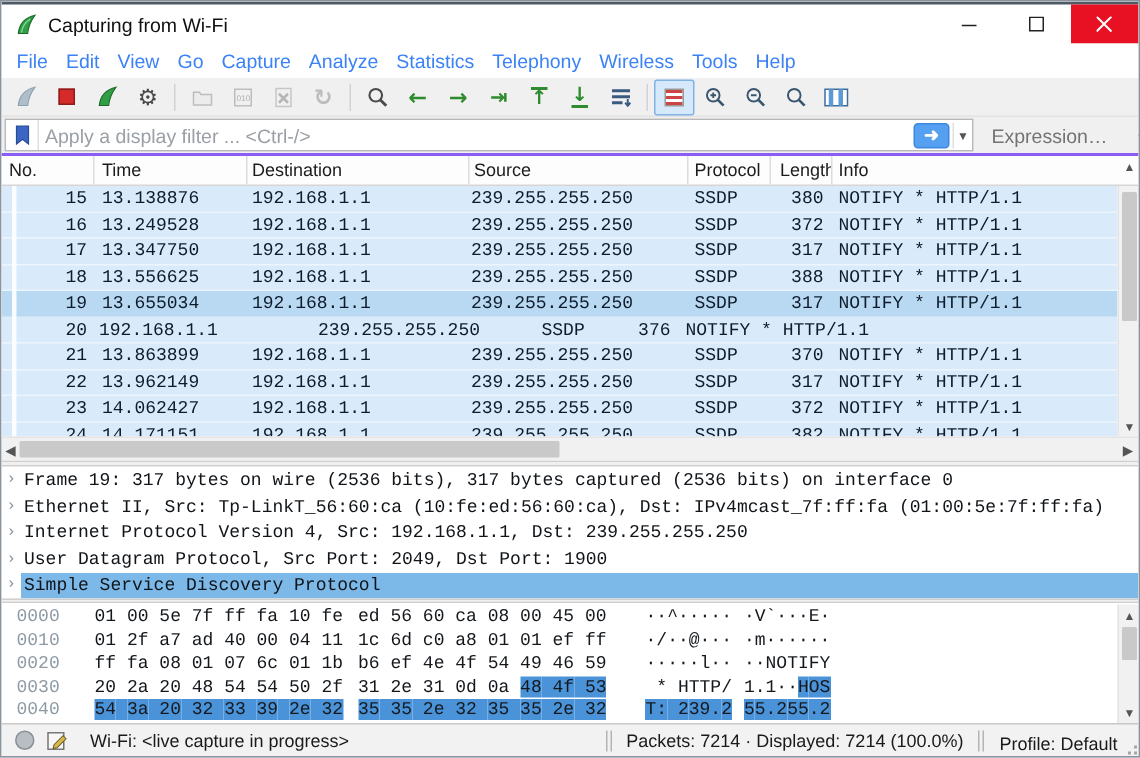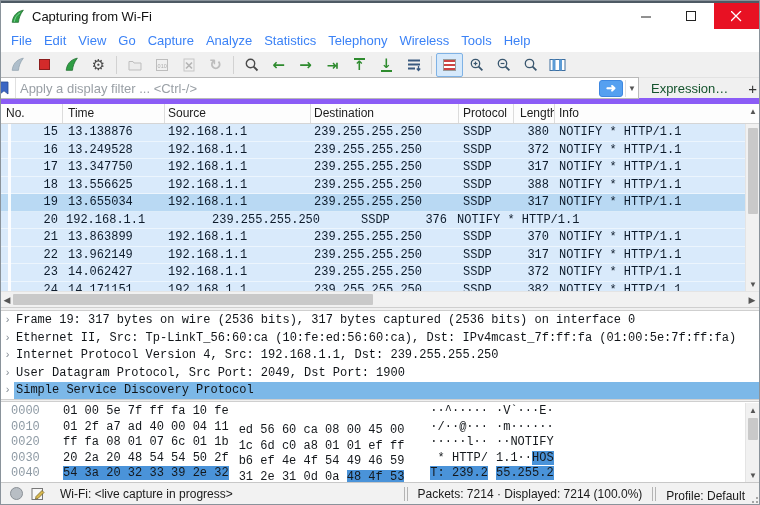--- a/index.html
+++ b/index.html
@@ -18,28 +18,28 @@
   
   .menubar{height:23px;display:flex;align-items:center;background:#fff;padding-left:4px;flex:0 0 23px;}
   .menu-item{padding:0 6px;font-size:13px;color:#3b82f6;line-height:23px;}
   
   .toolbar{height:26px;background:var(--toolbar_bg);display:flex;align-items:center;padding-left:3px;flex:0 0 26px;border-bottom:1px solid #e2e2e2;}
   .tbtn{width:27px;height:24px;display:flex;align-items:center;justify-content:center;}
   .tbtn.active{border:1px solid #7fb2e5;background:#d6e9fb;border-radius:2px;}
   .tsep{width:1px;height:18px;background:#d2d2d2;margin:0 4px;}
   .glyph{font-family:"DejaVu Sans",sans-serif;}
   
-  .filterbar{height:26px;background:var(--toolbar_bg);display:flex;align-items:center;padding:2px 4px 2px 2px;flex:0 0 26px;border-bottom:6px solid #8b5cf6;justify-content:center;}
+  .filterbar{height:26px;background:var(--toolbar_bg);display:flex;align-items:center;padding:2px 4px 2px 2px;flex:0 0 26px;border-bottom:2px solid #8b5cf6;}
   .filter-box{flex:0 0 646px;height:22px;background:#fff;border:1px solid #b9b9b9;display:flex;align-items:center;}
   .filter-bookmark{width:22px;height:100%;display:flex;align-items:center;justify-content:center;border-right:1px solid #e0e0e0;}
   .filter-input{flex:1;border:none;outline:none;font-size:13px;color:#333;padding:0 4px;font-family:"Liberation Sans",sans-serif;height:18px;}
   .filter-input::placeholder{color:#9aa0a6;}
   .apply-btn{width:24px;height:17px;background:var(--filter_apply_blue);border:1px solid #3d87e0;border-radius:3px;color:#fff;display:flex;align-items:center;justify-content:center;font-size:12px;font-weight:bold;margin-right:2px;}
   .caret-btn{width:13px;height:17px;display:flex;align-items:center;justify-content:center;color:#555;font-size:8px;border-left:1px solid #e0e0e0;}
-  .expression-btn{font-size:13px;color:#14532d;padding:0 8px;}
+  .expression-btn{font-size:13px;color:#737373;padding:0 8px;}
   .fsep{width:1px;height:16px;background:#c9c9c9;margin:0 2px;}
   .add-btn{font-size:15px;color:#333;padding:0 8px;}
   
   .list-header{height:20px;display:flex;background:#fdfdfd;border-bottom:1px solid #d5d5d5;flex:0 0 20px;position:relative;}
   .hcol{font-size:12px;color:#1c1c1c;line-height:19px;border-right:1px solid #dcdcdc;overflow:hidden;white-space:nowrap;}
   .list-wrap{position:relative;height:167px;flex:0 0 167px;display:flex;}
   .plist{width:744px;overflow:hidden;position:relative;background:#fff;}
   .plist::before{content:"";position:absolute;left:7px;top:0;bottom:0;width:3px;background:rgba(255,255,255,.9);z-index:5;}
   .prow{display:flex;height:17.5px;line-height:17.5px;font-family:"Liberation Mono","DejaVu Sans Mono",monospace;font-size:12px;color:#0d1b2b;background:var(--row_bg);border-bottom:1px solid rgba(255,255,255,.5);}
   .prow.sel{background:var(--row_selected_bg);}
@@ -63,21 +63,21 @@
   .details{height:89px;flex:0 0 89px;background:#fff;padding-top:1px;overflow:hidden;border-top:1px solid #cfcfcf;}
   .drow{display:flex;height:17.5px;line-height:17.5px;font-family:"Liberation Mono","DejaVu Sans Mono",monospace;font-size:12px;color:#101418;}
   .dchev{width:13px;text-align:center;color:#8a929a;font-size:11px;flex:0 0 13px;}
   .dtext{flex:1;white-space:nowrap;overflow:hidden;padding-left:2px;}
   .drow.sel .dtext{background:var(--detail_selected_bg);}
   
   .hexpane{height:81px;flex:0 0 81px;background:#fff;border-top:1px solid #cfcfcf;position:relative;padding-top:2px;overflow:hidden;}
   .hrow{display:flex;height:15.5px;line-height:15.5px;font-family:"Liberation Mono","DejaVu Sans Mono",monospace;font-size:12px;color:#14181c;white-space:pre;}
   .hoff{width:38px;margin-left:10px;color:#8e9aa4;flex:0 0 38px;}
   .hhalf{margin-left:14px;}
-  .hhalf2{margin-left:10px;margin-top:19px;}
+  .hhalf2{margin-left:10px;}
   .ahalf{margin-left:26px;}
   .ahalf2{margin-left:8px;}
   .hl{background:var(--hex_selected_bg);}
   .hex-vscroll{position:absolute;right:0;top:1px;bottom:0;width:14px;background:#f1f1f1;border-left:1px solid #e4e4e4;}
   
   .statusbar{height:22px;flex:0 0 22px;background:#f2f2f2;border-top:1px solid #c8c8c8;display:flex;align-items:center;font-size:12px;color:#1a1a1a;position:relative;}
   .expert-dot{width:13px;height:13px;border-radius:50%;background:#b8bec4;border:1px solid #8a9096;margin:0 8px 0 9px;}
   .status-text{margin-left:14px;}
   .ssep{width:1px;height:14px;background:#b4b4b4;}
   .ssep2{width:1px;height:14px;background:#b4b4b4;margin-left:2px;}
@@ -285,22 +285,22 @@
     </div>
     <span class="fsep"></span>
     <span class="expression-btn">Expression…</span>
     <span class="fsep"></span>
     <span class="add-btn">+</span>
   </div>
 
   <div class="list-header" id="listheader">
       <div class="hcol" style="width: 62px; padding-left: 5px;">No.</div>
       <div class="hcol" style="width: 102px; padding-left: 5px;">Time</div>
+      <div class="hcol" style="width: 148px; padding-left: 3px;">Destination</div>
       <div class="hcol" style="width: 146px; padding-left: 3px;">Source</div>
-      <div class="hcol" style="width: 148px; padding-left: 3px;">Destination</div>
       <div class="hcol" style="width: 55px; padding-left: 4px;">Protocol</div>
       <div class="hcol" style="width: 41px; padding-left: 6px;">Length</div>
       <div class="hcol" style="flex: 1 1 0%; padding-left: 4px; border-right: none;">Info</div>
     </div>
 
   <div class="list-wrap">
     <div class="plist" id="plist">
         <div class="prow">
           <span class="pc c-no">15</span>
           <span class="pc c-time">13.138876</span>

